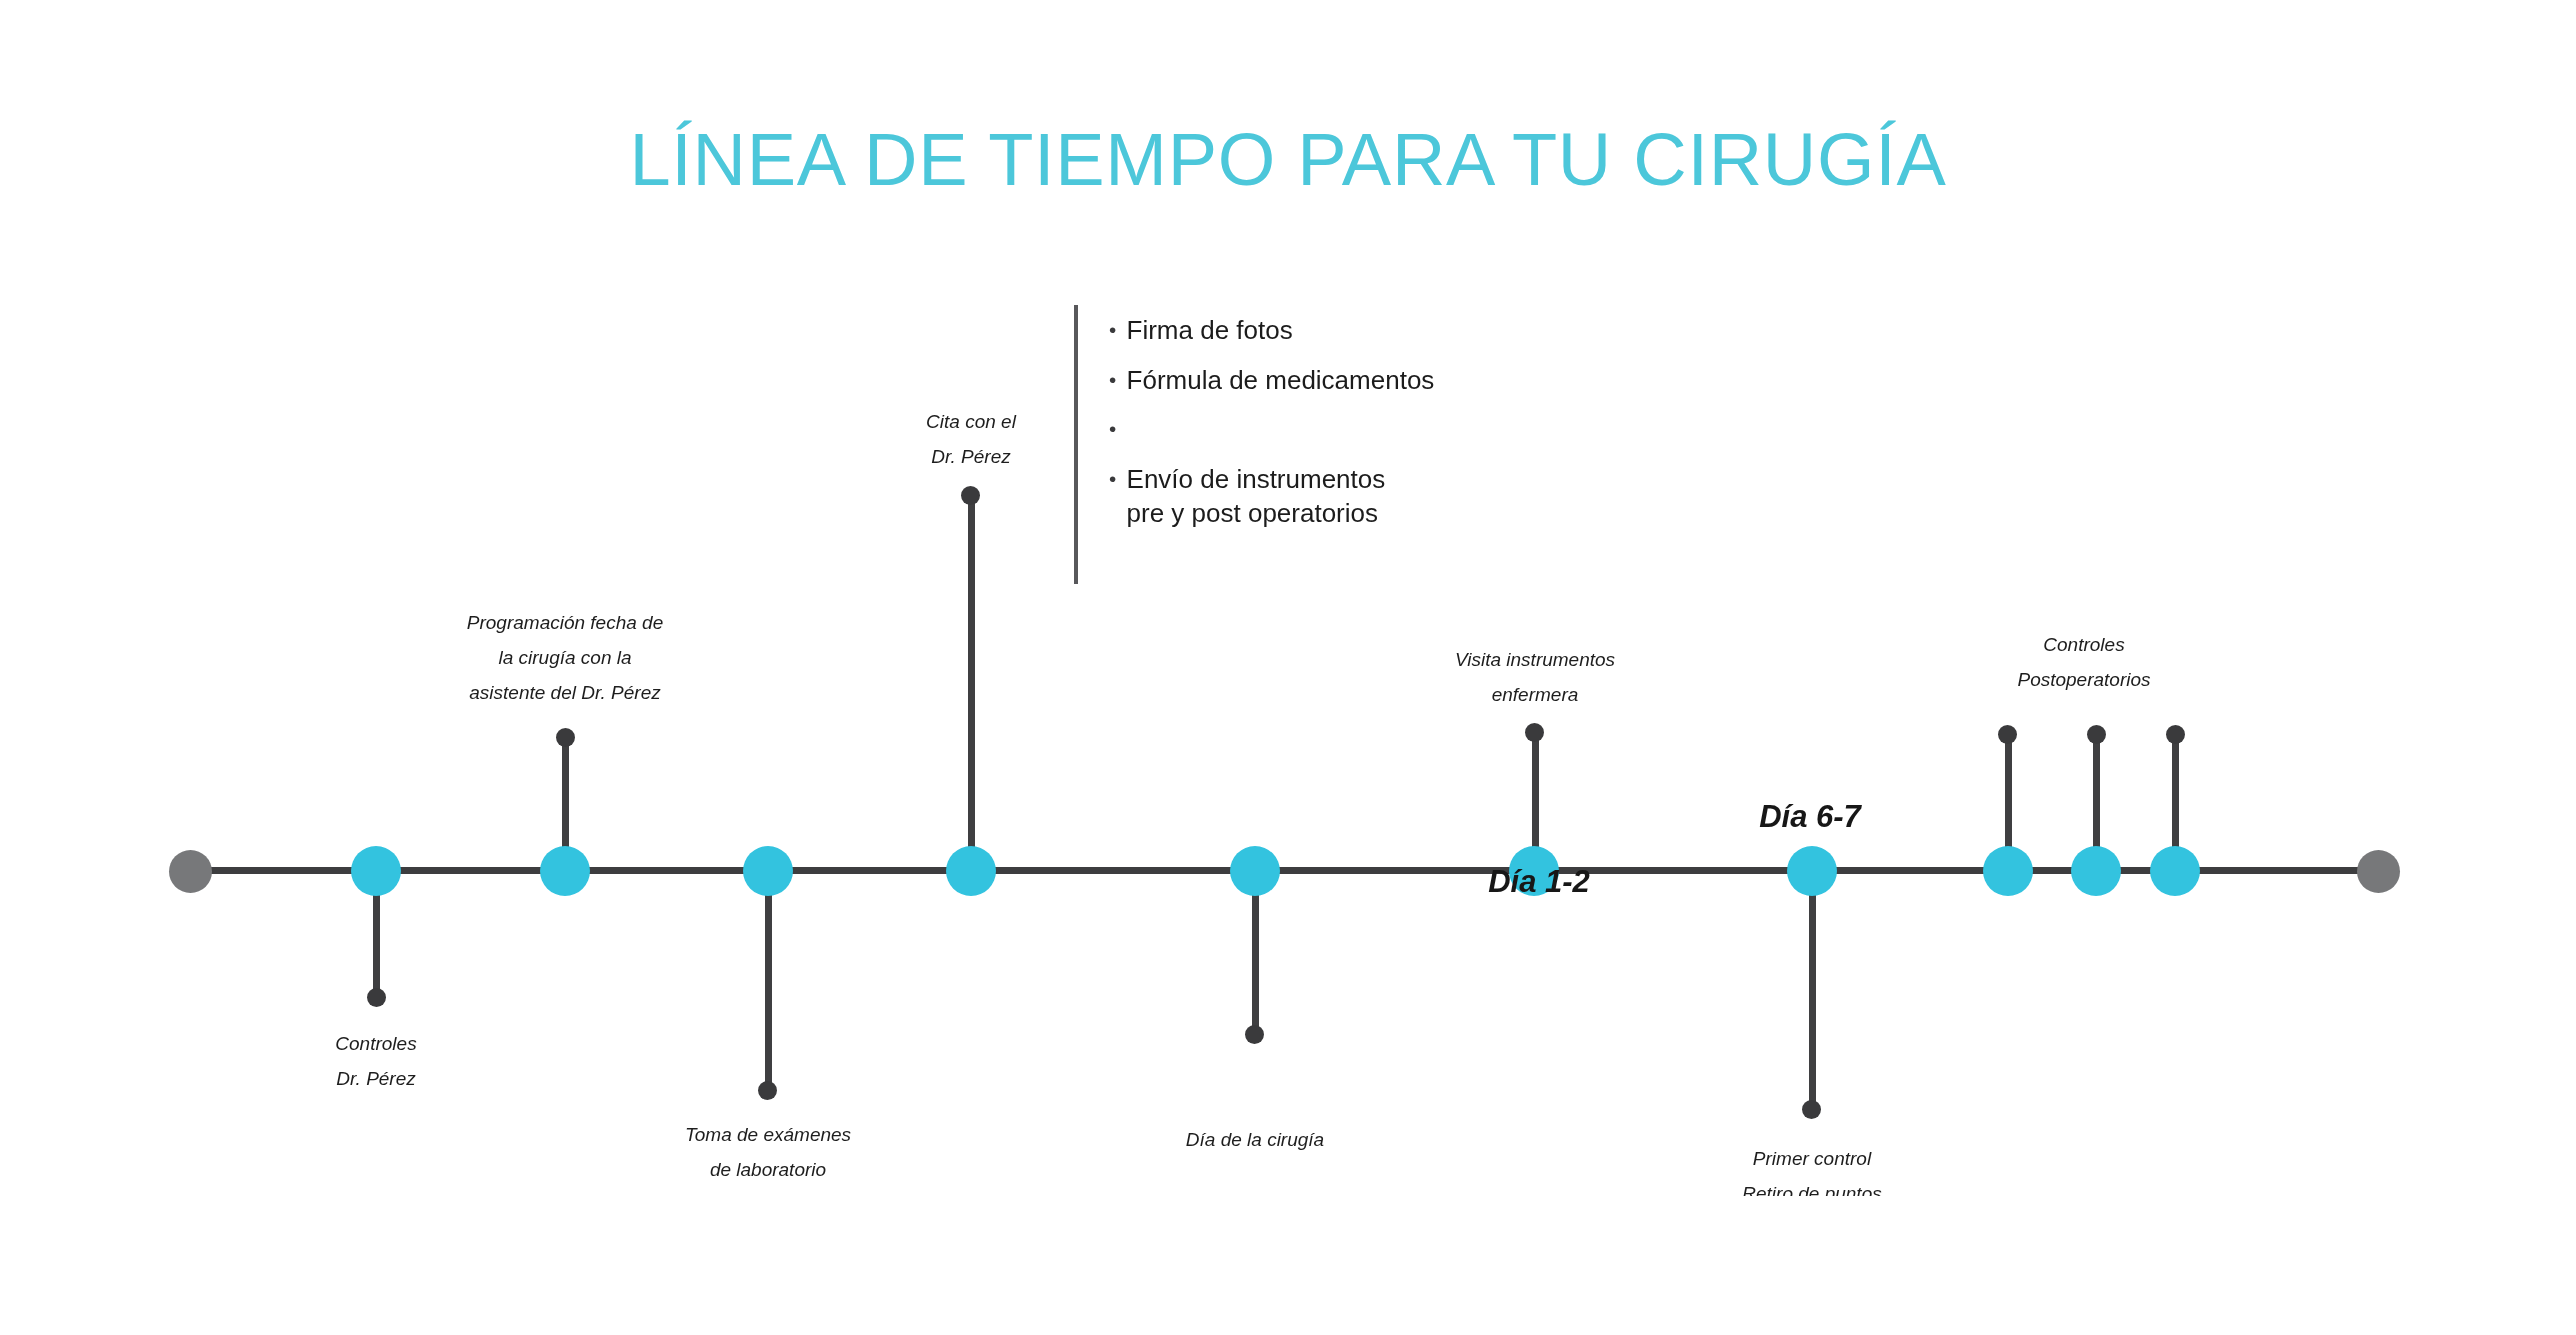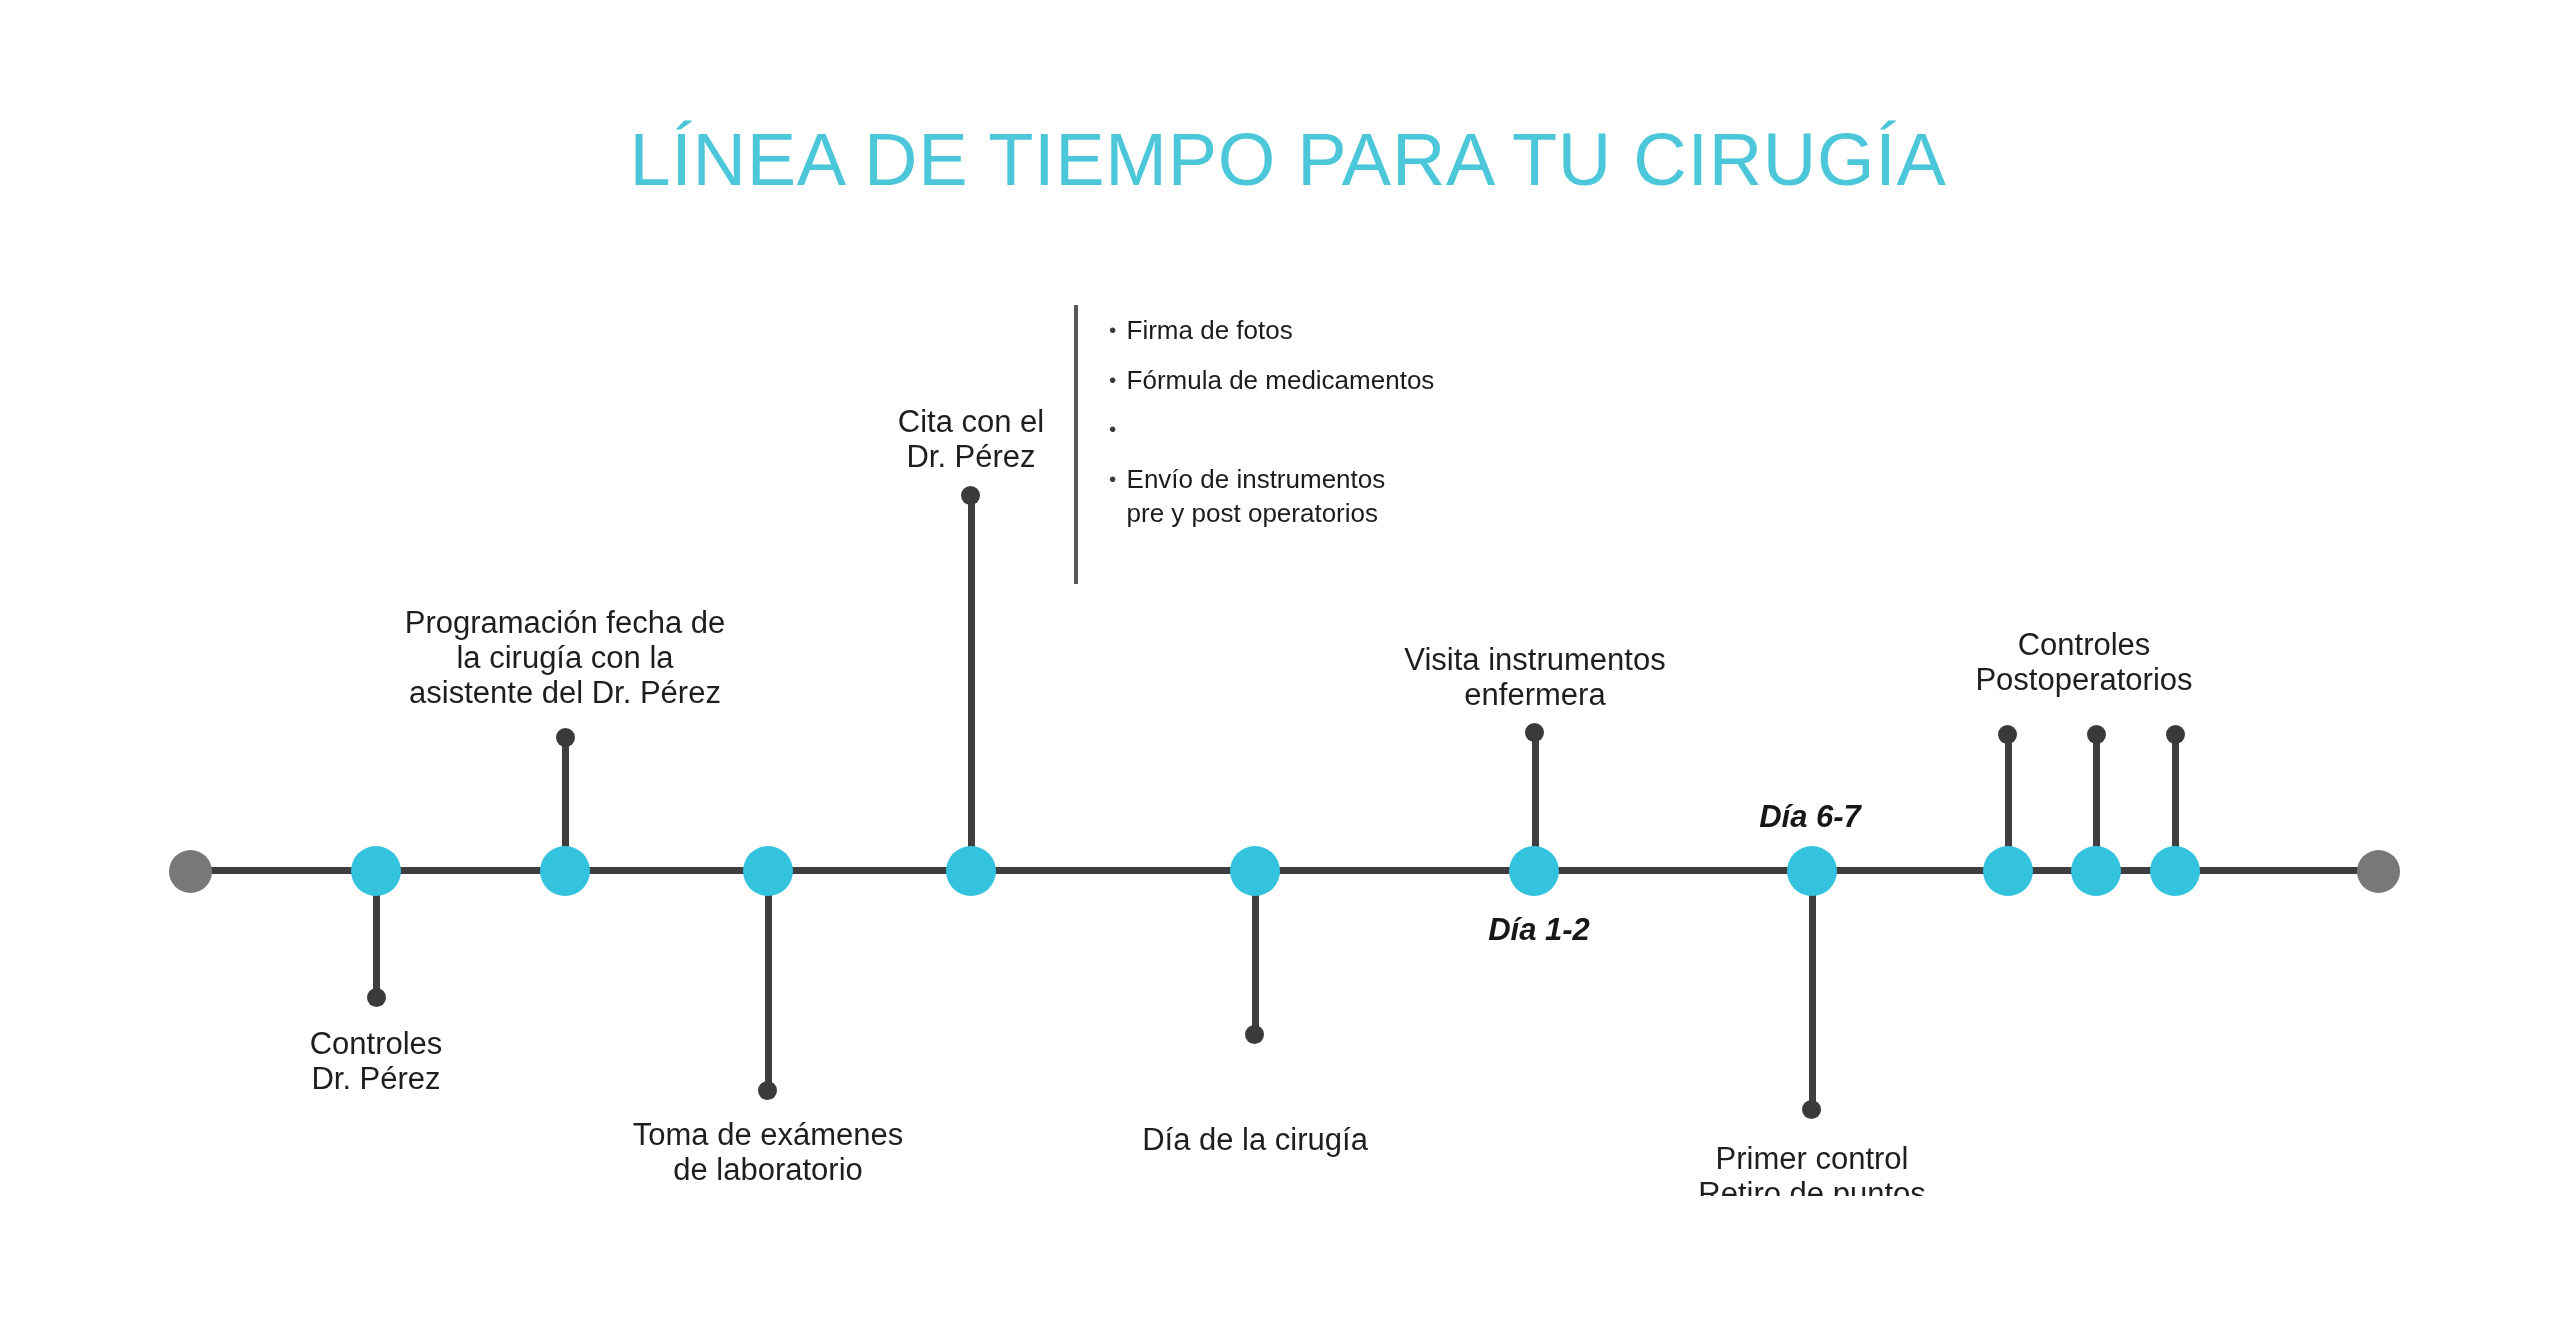--- a/index.html
+++ b/index.html
@@ -63,24 +63,25 @@
     top: 846px;
     width: 50px;
     height: 50px;
     border-radius: 50%;
     background: #33c3df;
   }
   .label {
     position: absolute;
     transform: translateX(-50%);
     text-align: center;
-    font-size: 31px;
+    font-size: 19px;
     line-height: 35px;
     white-space: pre-line;
     color: #1e1e1e;
+    font-style: italic;
   }
   .day-label {
     position: absolute;
     transform: translateX(-50%);
     font-size: 31px;
     font-weight: 700;
     font-style: italic;
     white-space: nowrap;
     color: #171717;
   }
@@ -177,21 +178,21 @@
   <div class="stem" style="left:1252px;top:871px;height:164px"></div>
   <div class="tick" style="left:1245px;top:1025px"></div>
   <div class="node" style="left:1230px"></div>
   <div class="label" style="left:1255px;top:1122px">Día de la cirugía</div>
 
   <div class="stem" style="left:1532px;top:733px;height:138px"></div>
   <div class="tick" style="left:1525px;top:723px"></div>
   <div class="node" style="left:1509px"></div>
   <div class="label" style="left:1535px;top:642px">Visita instrumentos
 enfermera</div>
-  <div class="day-label" style="left:1539px;top:912px">Día 1-2</div>
+  <div class="day-label" style="left:1539px;top:864px">Día 1-2</div>
 
   <div class="stem" style="left:1809px;top:871px;height:238px"></div>
   <div class="tick" style="left:1802px;top:1100px"></div>
   <div class="node" style="left:1787px"></div>
   <div class="label" style="left:1812px;top:1141px">Primer control
 Retiro de puntos</div>
   <div class="day-label" style="left:1810px;top:799px">Día 6-7</div>
 
   <div class="stem" style="left:2005px;top:734px;height:137px"></div>
   <div class="stem" style="left:2093px;top:734px;height:137px"></div>

